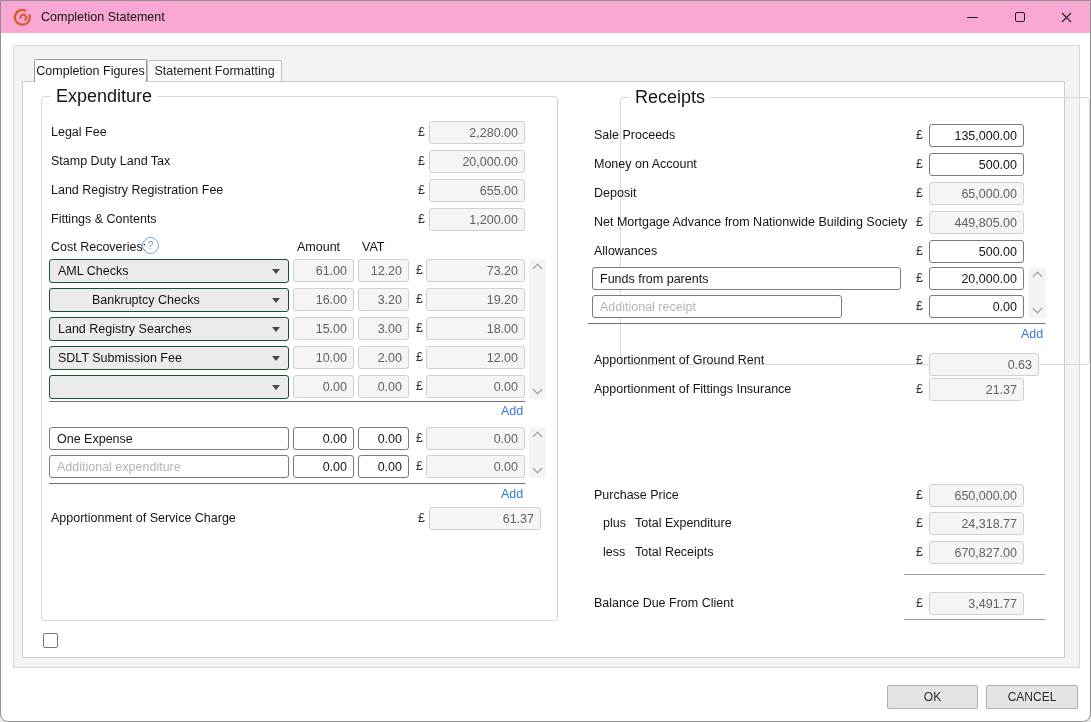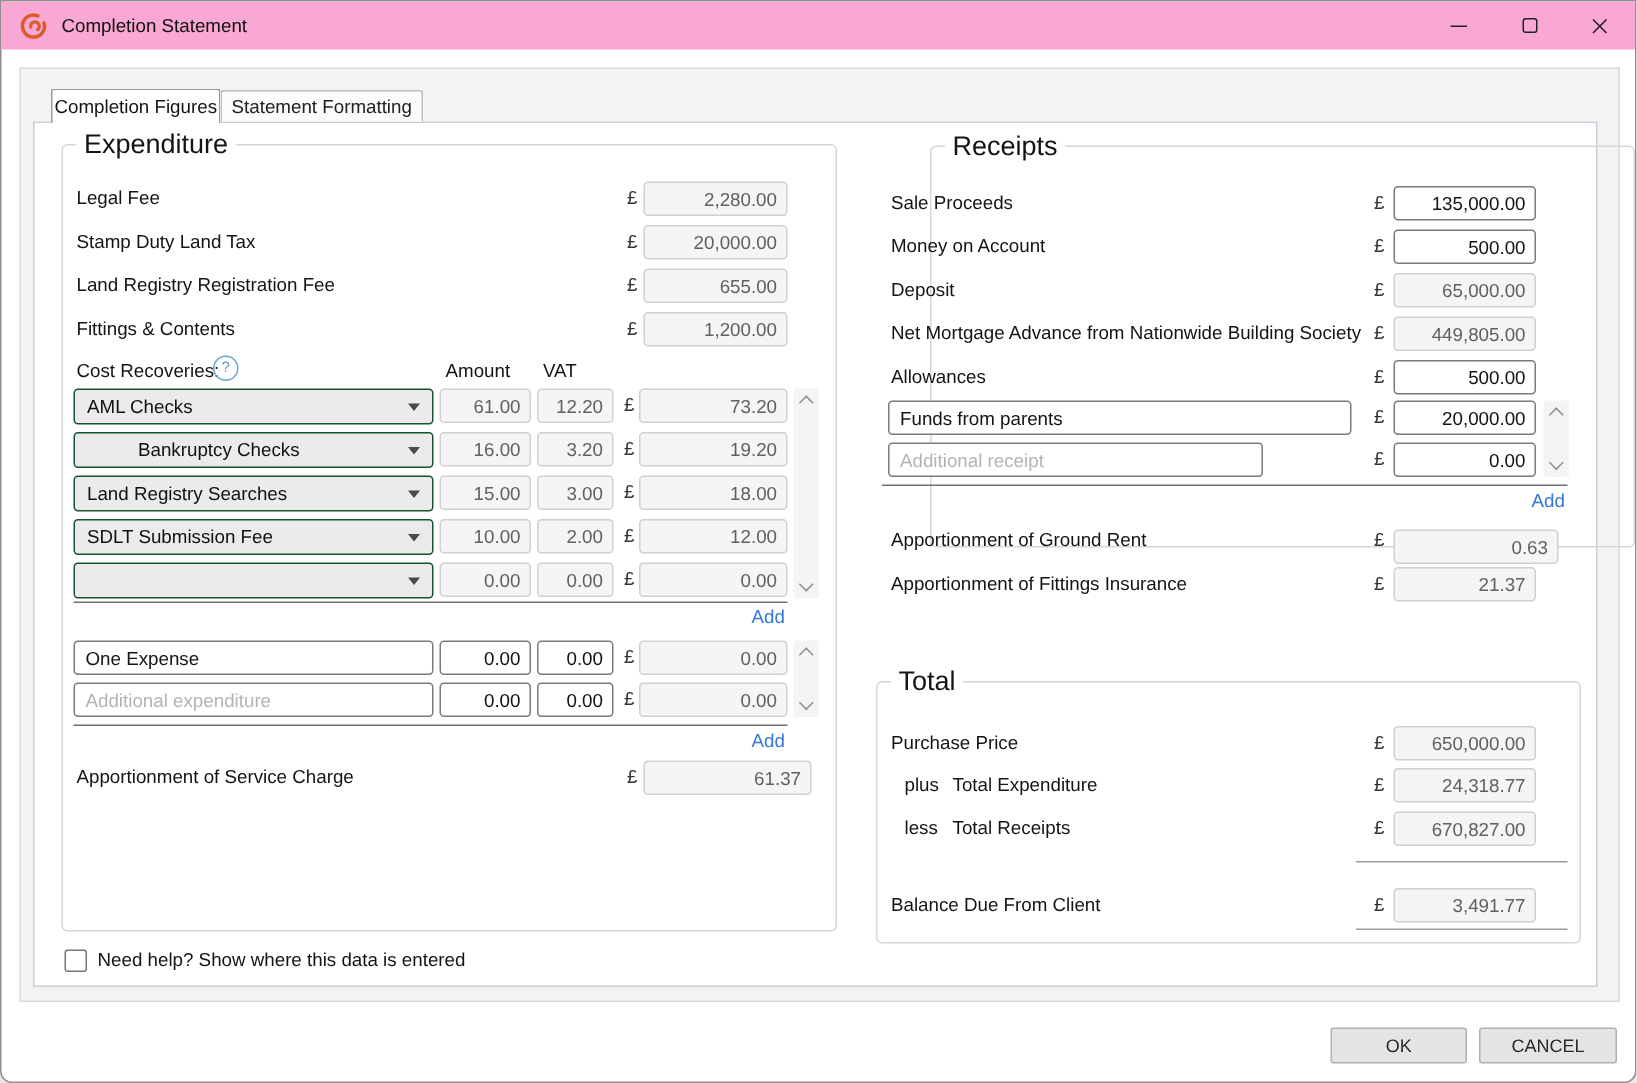--- a/index.html
+++ b/index.html
@@ -235,23 +235,20 @@
 
     <span class="lbl" style="left:593px;top:348px;text-align:right;">Apportionment of Ground Rent</span>
     <span class="gbp" style="left:910px;top:348px;">£</span>
     <input class="fld ro num" style="left: 928px; top: 352px; width: 110px;" readonly="" value="0.63">
 
     <span class="lbl" style="left:593px;top:377px;">Apportionment of Fittings Insurance</span>
     <span class="gbp" style="left:910px;top:377px;">£</span>
     <input class="fld ro num" style="left: 928px; top: 377px; width: 95px;" readonly="" value="21.37">
   </div>
 
-  <div class="gframe" style="left:583px;top:453px;width:470px;height:175px;">
-    <span class="legend">Total</span>
-  </div>
   <div>
     <span class="lbl" style="left:593px;top:483px;">Purchase Price</span>
     <span class="gbp" style="left:910px;top:483px;">£</span>
     <input class="fld ro num" style="left: 928px; top: 483px; width: 95px;" readonly="" value="650,000.00">
 
     <span class="lbl" style="left:602px;top:511px;">plus</span>
     <span class="lbl" style="left:634px;top:511px;">Total Expenditure</span>
     <span class="gbp" style="left:910px;top:511px;">£</span>
     <input class="fld ro num" style="left: 928px; top: 511px; width: 95px;" readonly="" value="24,318.77">
 
@@ -263,18 +260,17 @@
     <div class="sep light" style="left:903px;top:573px;width:141px;"></div>
 
     <span class="lbl" style="left:593px;top:591px;">Balance Due From Client</span>
     <span class="gbp" style="left:910px;top:591px;">£</span>
     <input class="fld ro num" style="left: 928px; top: 591px; width: 95px;" readonly="" value="3,491.77">
 
     <div class="sep light" style="left:903px;top:618px;width:141px;"></div>
   </div>
 
   <div class="cbx"></div>
-  <span class="lbl" style="left:64px;top:628px;">Need help? Show where this data is entered</span>
 
   <div class="btn" style="left:886px;width:91px;">OK</div>
   <div class="btn" style="left:985px;width:92px;">CANCEL</div>
 
 </div>
 
 </body></html>

